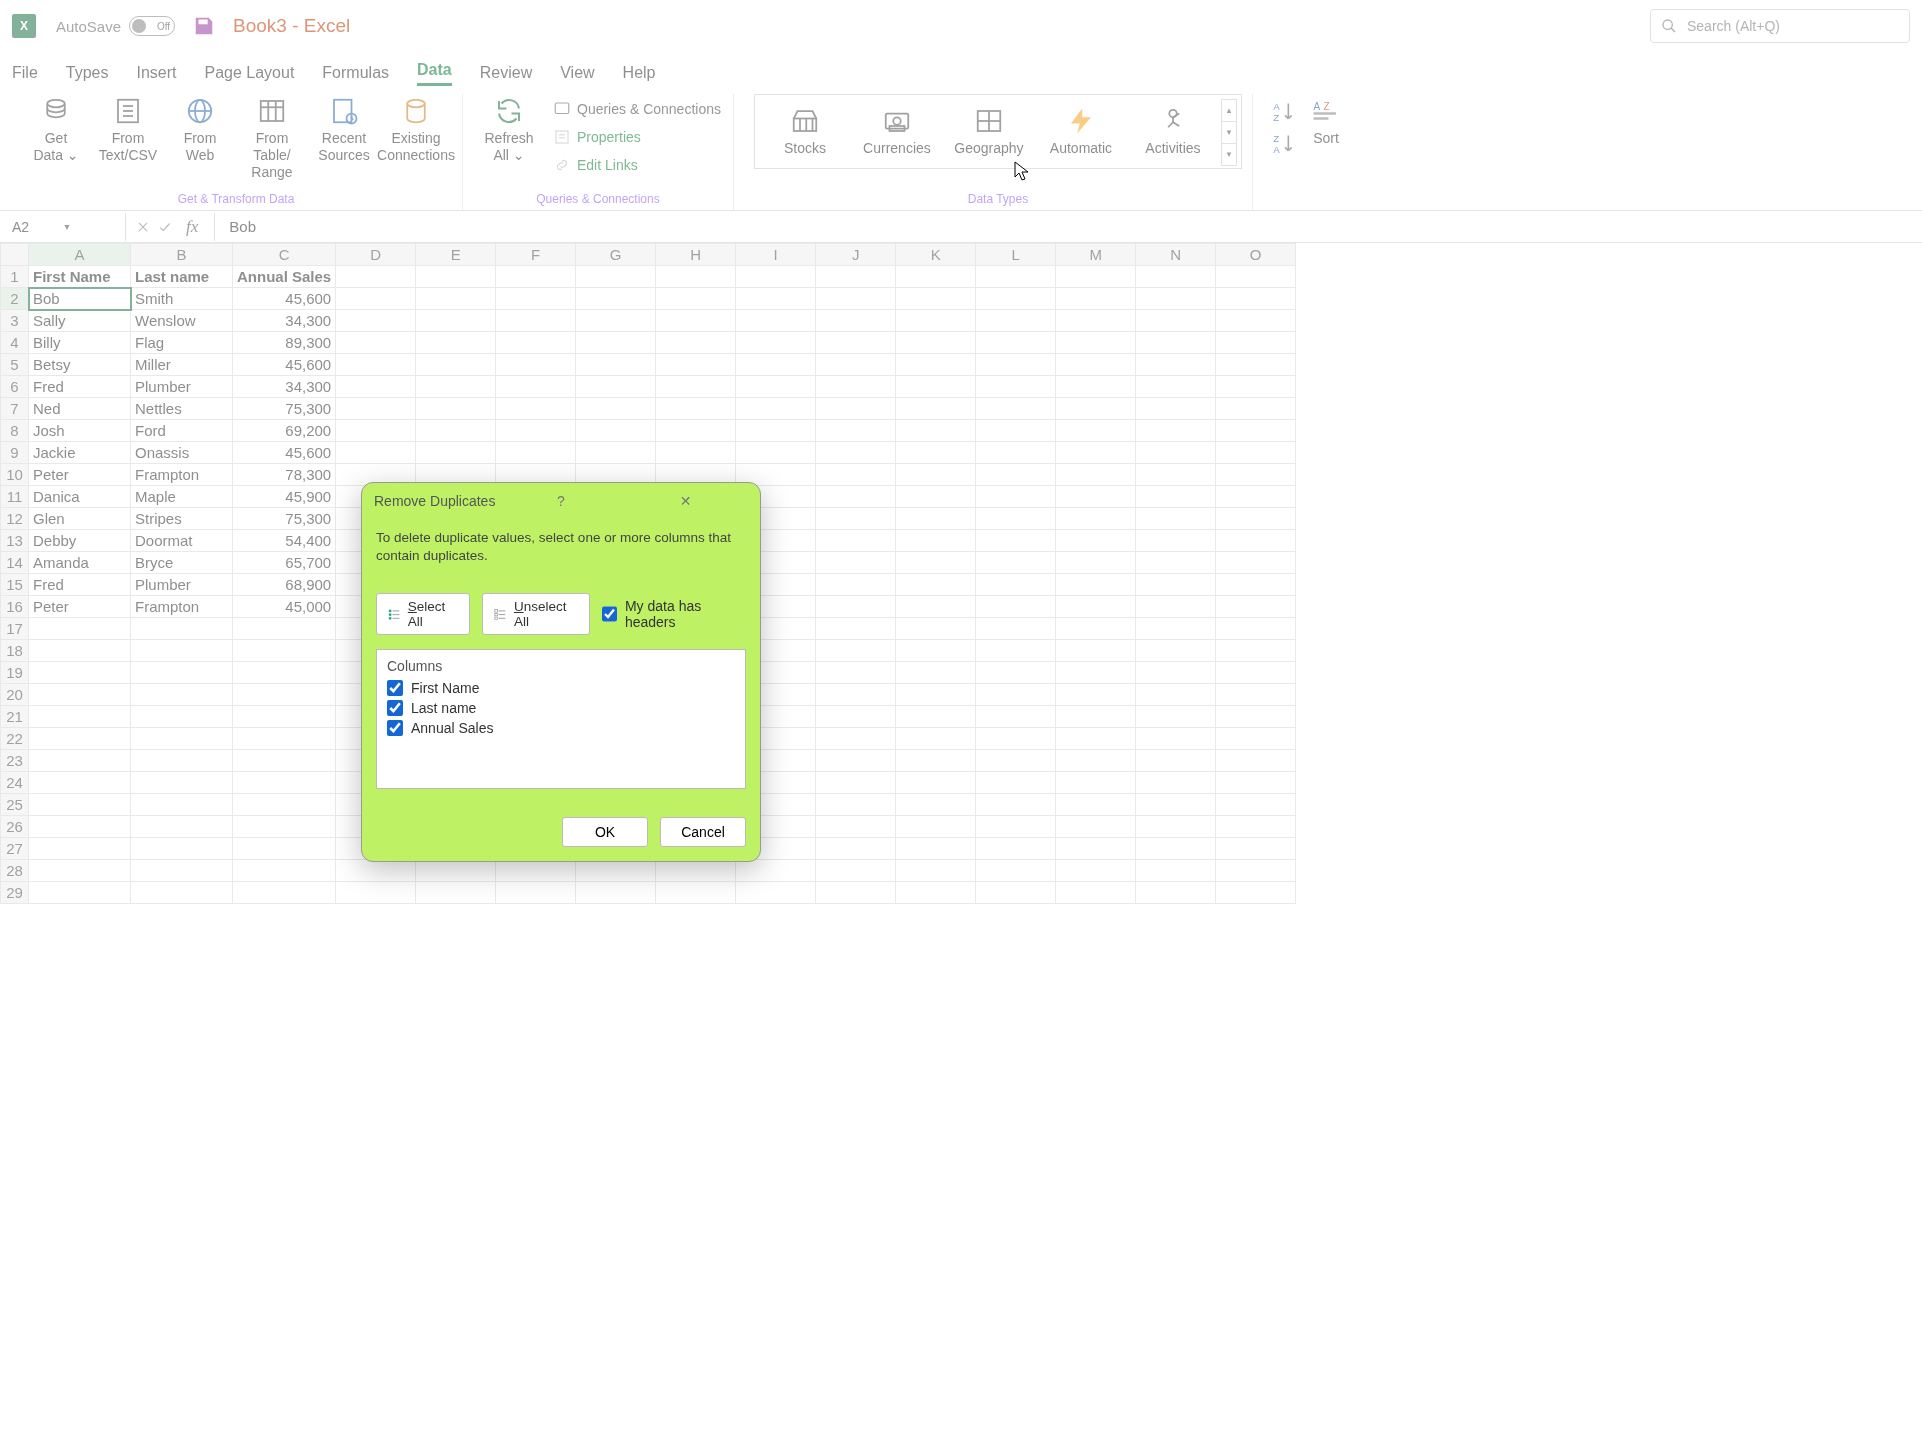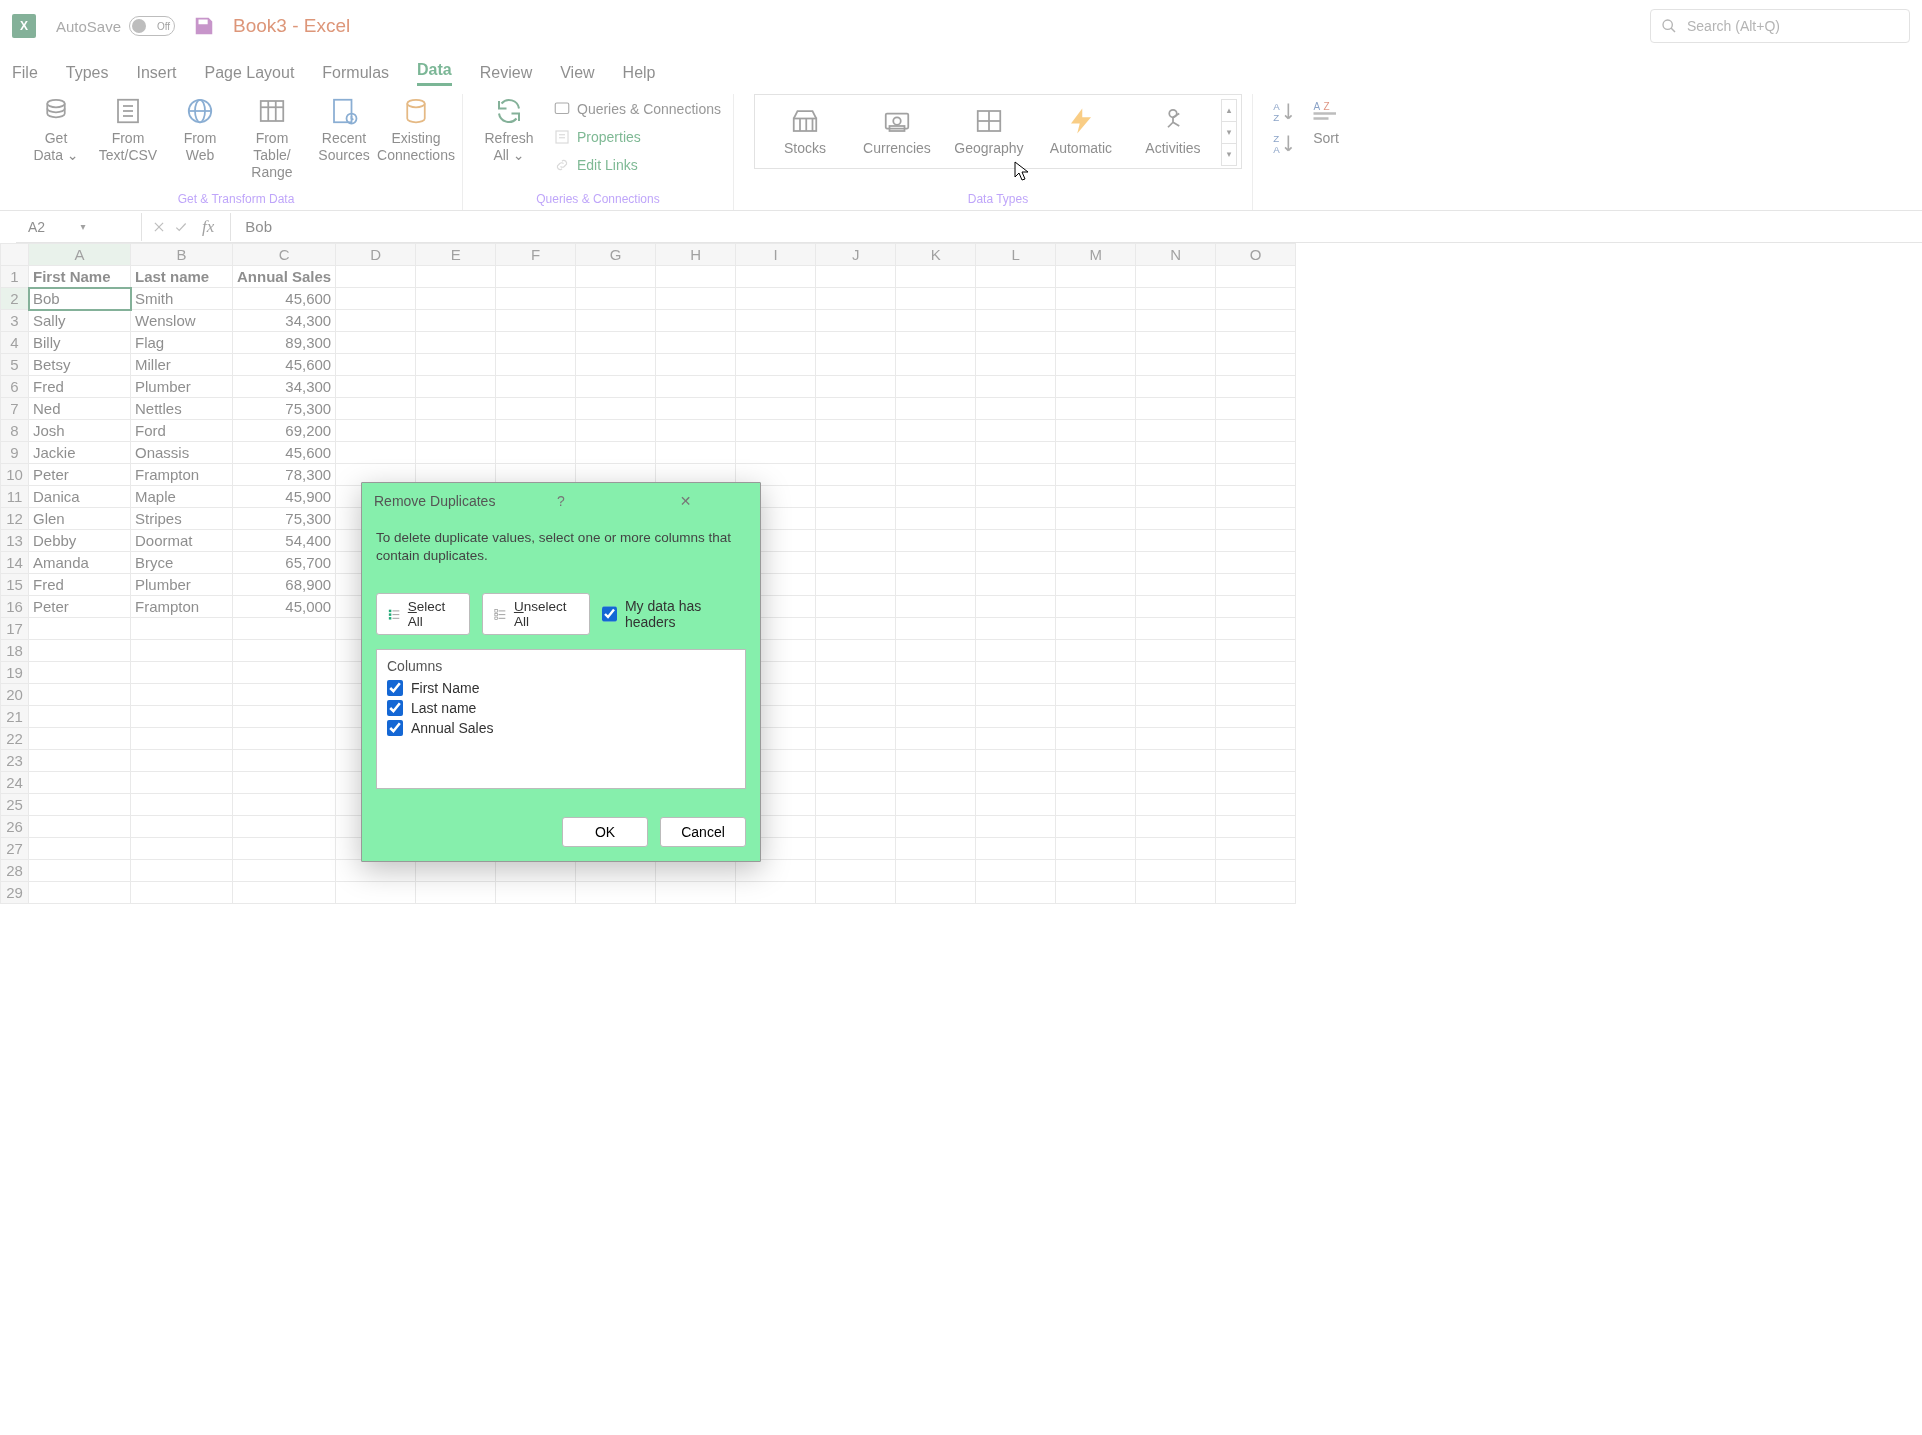--- a/index.html
+++ b/index.html
@@ -37,21 +37,21 @@
   .ribbon-sm-btn .sm-ico { width:18px; height:18px; }
   .ribbon-sm-btn .sm-ico svg{width:100%;height:100%;}
   .gallery { border:1px solid #ccc; display:flex; align-items:center; padding:4px 4px; height:75px; }
   .gallery .ribbon-btn { width:92px; }
   .gallery-ctrl { display:flex; flex-direction:column; margin-left:2px; }
   .gallery-ctrl div { width:16px; height:23px; border:1px solid #ccc; display:flex;align-items:center;justify-content:center;font-size:9px;color:#555;margin-bottom:-1px; }
   .sort-ico { width:26px; height:26px; }
   .sort-ico svg{width:100%;height:100%;}
 
   
-  .formulabar { display:flex; align-items:center; height:32px; border-bottom:1px solid #d0d0d0; background:#fff;margin-left:16px; }
+  .formulabar { display:flex; align-items:center; height:32px; border-bottom:1px solid #d0d0d0; background:#fff; }
   .namebox { width:122px; height:28px; border-right:1px solid #ccc; display:flex; align-items:center; padding:0 8px; margin-left:4px; }
   .namebox span { flex:1; }
   .namebox .dd { font-size:10px;color:#555; }
   .fx-controls { display:flex; align-items:center; gap:8px; padding:0 10px; color:#888; border-right:1px solid #ccc; height:28px; }
   .fx-controls svg { width:14px;height:14px;stroke:#888;fill:none;stroke-width:2; }
   .fx-label { font-style:italic; font-family:"Times New Roman",serif; font-size:17px; padding:0 6px; color:#555; }
   .fx-val { padding-left:14px; font-size:15px; }
 
   
   .grid-wrap { position:relative; }
@@ -61,21 +61,21 @@
   .col-hdr { width:80px; height:20px; }
   .row-hdr { width:28px; text-align:center; background:#f0f0f0; color:#555; }
   .corner { width:28px; background:#f0f0f0; }
   td.cell { padding:0 4px; background:#fff; white-space:nowrap; overflow:hidden; }
   td.bold { font-weight:bold; }
   td.num { text-align:right; }
   td.sel { outline:2px solid #217346; outline-offset:-1px; }
   .row-hdr.selh, .col-hdr.selh { background:#d8e8dc; }
 
   
-  .dialog { position:absolute; left:361px; top:482px; width:400px; background:#86efac; border:1px solid #999; border-radius:1px; box-shadow:0 8px 30px rgba(0,0,0,0.25); font-size:14px; }
+  .dialog { position:absolute; left:361px; top:482px; width:400px; background:#bef264; border:1px solid #999; border-radius:12px; box-shadow:0 8px 30px rgba(0,0,0,0.25); font-size:14px; }
   .dlg-title { display:flex; align-items:center; padding:10px 12px; color:#555; }
   .dlg-title span { flex:1; }
   .dlg-title .help, .dlg-title .close { width:20px; text-align:center; color:#777; cursor:pointer; }
   .dlg-body { padding:10px 14px 14px; }
   .dlg-desc { font-size:13.5px; color:#444; margin-bottom:28px; line-height:1.35; }
   .dlg-row { display:flex; align-items:center; gap:12px; margin-bottom:14px; }
   .dlg-btn { background:#fff; border:1px solid #bbb; border-radius:3px; padding:5px 10px; display:flex; align-items:center; gap:6px; font-size:13.5px; cursor:pointer; }
   .dlg-btn svg { width:16px;height:16px; }
   .chk { display:flex; align-items:center; gap:8px; font-size:14px; }
   .chk input { width:16px; height:16px; accent-color:#1467d4; }

